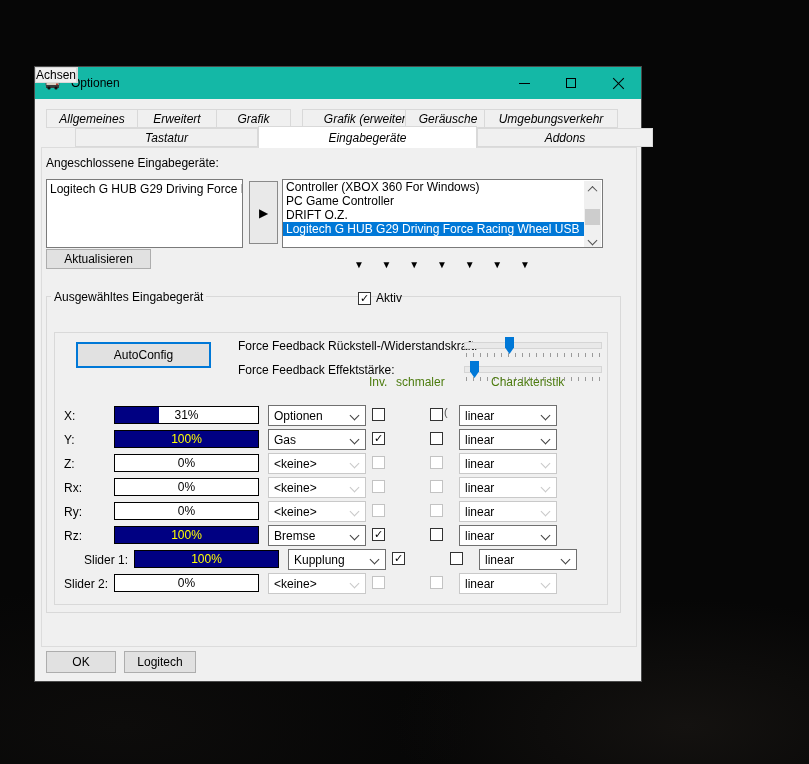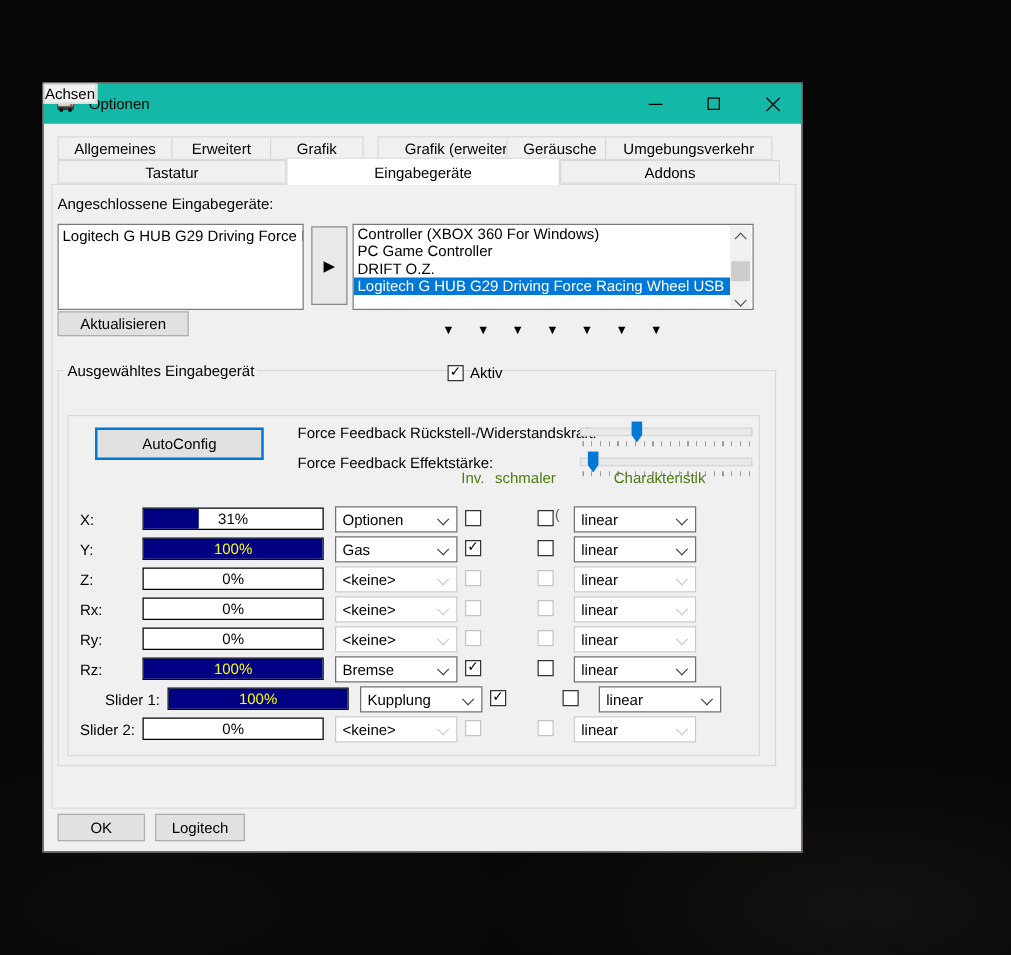--- a/index.html
+++ b/index.html
@@ -25,22 +25,22 @@
   .cap-btn { position:absolute; top:0; width:46px; height:32px; }
   .cap-min { right:94px; } .cap-max { right:47px; } .cap-close { right:0; }
   .glyph-min { position:absolute; left:18px; top:16px; width:11px; height:1px; background:#000; }
   .glyph-max { position:absolute; left:18px; top:11px; width:10px; height:10px; border:1px solid #000; }
   .glyph-close { position:absolute; left:17px; top:10px; width:13px; height:13px; }
   .glyph-close::before,.glyph-close::after { content:""; position:absolute; left:-1px; top:6px; width:15px; height:1px; background:#000; }
   .glyph-close::before { transform:rotate(45deg); }
   .glyph-close::after  { transform:rotate(-45deg); }
 
   
-  .tabrow { position:absolute; left:11px; width:578px; height:19px; }
-  .tabrow1 { top:42px; } .tabrow2 { top:61px; }
+  .tabrow { position:absolute; left:11px; width:578px; height:19px;font-style:italic; }
+  .tabrow1 { top:42px; } .tabrow2 { top:61px;margin-left:29px; }
   .tab { position:absolute; top:0; height:19px; background:#f0f0f0; border:1px solid #d9d9d9;
     display:flex; align-items:center; justify-content:center; font-size:12px; white-space:nowrap; }
   .tabrow1 .tab:nth-child(1){left:0;width:92px} .tabrow1 .tab:nth-child(2){left:91px;width:80px}
   .tabrow1 .tab:nth-child(3){left:170px;width:75px} .tabrow1 .tab:nth-child(4){left:256px;width:133px}
   .tabrow1 .tab:nth-child(5){left:359px;width:86px} .tabrow1 .tab:nth-child(6){left:438px;width:134px}
   .tabrow2 .tab:nth-child(1){left:0;width:183px} .tabrow2 .tab:nth-child(2){left:183px;width:219px}
   .tabrow2 .tab:nth-child(3){left:402px;width:176px}
   .tab.active { top:-2px; height:22px; background:#fff; border-bottom:none; z-index:4; }
 
   .page-panel { position:absolute; left:6px; top:80px; width:596px; height:500px;

